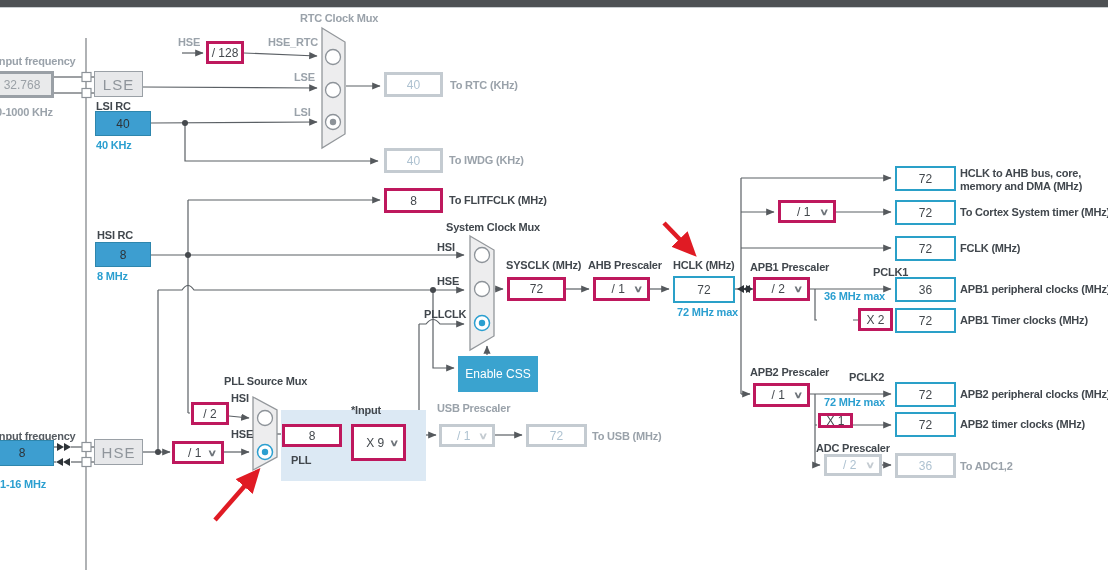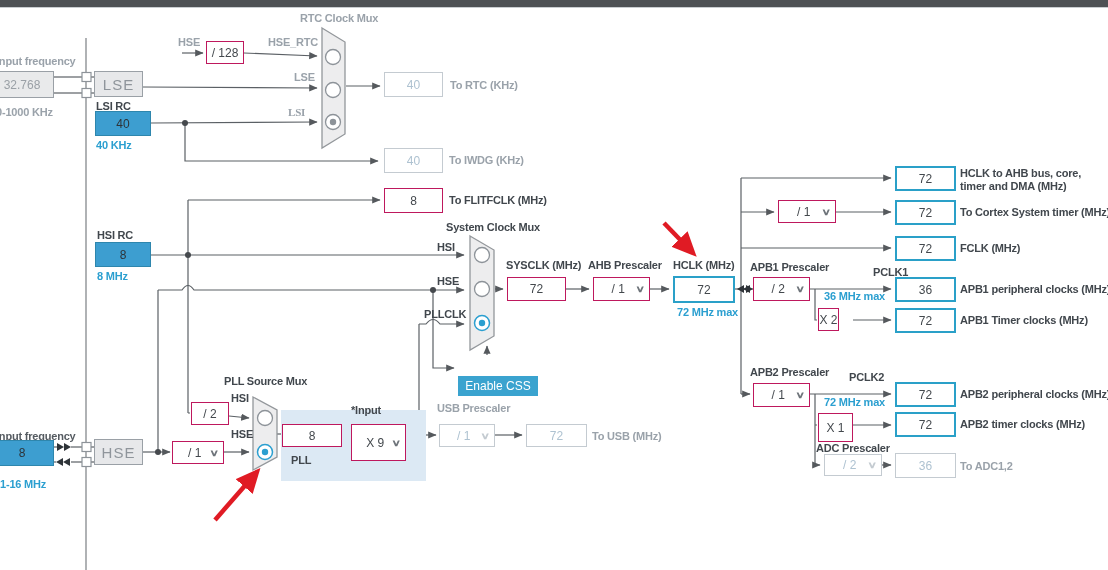--- a/index.html
+++ b/index.html
@@ -7,21 +7,21 @@
           font-family:"Liberation Sans",sans-serif;}
   #topbar{position:absolute;left:0;top:0;width:1108px;height:7px;background:#4e5154;
           border-bottom:1px solid #c9cdd0;z-index:3;}
   svg.layer{position:absolute;left:0;top:0;z-index:1;}
   svg.overlay{position:absolute;left:0;top:0;z-index:6;pointer-events:none;}
   .lbl{position:absolute;z-index:4;font-size:11px;font-weight:700;color:#41474d;
        white-space:nowrap;letter-spacing:-0.2px;line-height:12px;}
   .g{color:#9aa2aa;}
   .b{color:#2b9fd0;font-weight:700;}
   .vbox{position:absolute;z-index:4;display:flex;align-items:center;justify-content:center;
-        font-size:12px;color:#43484d;background:#fff;border:1px solid #be185d;box-sizing:border-box;}
+        font-size:12px;color:#43484d;background:#fff;border:3px solid #be185d;box-sizing:border-box;}
   .teal{border:2px solid #2aa0c8;}
   .bluefill{background:#3d9ed0;border:1px solid #2e86ad;color:#2e3338;}
   .greyfill{background:#e7e8ea;border:1px solid #9aa0a6;color:#8f959b;font-size:15px;letter-spacing:1px;}
   .dim{border-color:#c4cbd1;color:#aec2d1;}
   .dd{justify-content:space-between;padding:0 5px;}
   .dd .val{flex:1;text-align:center;}
   .dd .chev{color:#6e747a;font-size:9px;transform:scaleX(1.5);font-weight:700;}
   .dd.dim .chev{color:#c4cbd1;}
   .panel{position:absolute;z-index:2;background:#dce9f4;}
   .btn{position:absolute;z-index:4;background:#3aa3cf;color:#fff;font-size:12px;
@@ -178,21 +178,21 @@
   <div class="vbox greyfill" style="left:94px;top:71px;width:49px;height:26px;">LSE</div>
   <div class="lbl" style="left:96px;top:100px;">LSI RC</div>
   <div class="vbox bluefill" style="left:95px;top:111px;width:56px;height:25px;">40</div>
   <div class="lbl b" style="left:96px;top:139px;">40 KHz</div>
 
   <div class="lbl g" style="left:300px;top:12px;">RTC Clock Mux</div>
   <div class="lbl g" style="left:178px;top:36px;">HSE</div>
   <div class="vbox" style="left:206px;top:41px;width:38px;height:23px;">/ 128</div>
   <div class="lbl g" style="left:268px;top:36px;">HSE_RTC</div>
   <div class="lbl g" style="left:294px;top:71px;">LSE</div>
-  <div class="lbl g" style="left:288px;top:106px;font-family:Liberation Serif, serif;">LSI</div>
+  <div class="lbl g" style="left:294px;top:106px;">LSI</div>
   <div class="vbox dim" style="left:384px;top:72px;width:59px;height:25px;">40</div>
   <div class="lbl g" style="left:450px;top:79px;">To RTC (KHz)</div>
   <div class="vbox dim" style="left:384px;top:148px;width:59px;height:25px;">40</div>
   <div class="lbl g" style="left:449px;top:154px;">To IWDG (KHz)</div>
 
   <div class="vbox" style="left:384px;top:188px;width:59px;height:25px;">8</div>
   <div class="lbl" style="left:449px;top:194px;">To FLITFCLK (MHz)</div>
 
   <div class="lbl" style="left:97px;top:229px;">HSI RC</div>
   <div class="vbox bluefill" style="left:95px;top:242px;width:56px;height:25px;">8</div>
@@ -205,21 +205,21 @@
   <div class="lbl" style="left:506px;top:259px;">SYSCLK (MHz)</div>
   <div class="vbox" style="left:507px;top:277px;width:59px;height:24px;">72</div>
   <div class="lbl" style="left:588px;top:259px;">AHB Prescaler</div>
   <div class="vbox dd" style="left:593px;top:277px;width:57px;height:24px;">
     <span class="val">/ 1</span>
     <span class="chev">∨</span>
   </div>
   <div class="lbl" style="left:673px;top:259px;">HCLK (MHz)</div>
   <div class="vbox teal" style="left:673px;top:276px;width:62px;height:27px;">72</div>
   <div class="lbl b" style="left:677px;top:306px;">72 MHz max</div>
-  <div class="btn" style="left:458px;top:376px;width:80px;height:20px;">Enable CSS</div>
+  <div class="btn" style="left:458px;top:356px;width:80px;height:36px;">Enable CSS</div>
 
   <div class="lbl" style="left:224px;top:375px;">PLL Source Mux</div>
   <div class="lbl" style="left:231px;top:392px;">HSI</div>
   <div class="lbl" style="left:231px;top:428px;">HSE</div>
   <div class="vbox" style="left:191px;top:402px;width:38px;height:23px;">/ 2</div>
   <div class="lbl" style="left:-4px;top:430px;color:#555b61;">Input frequency</div>
   <div class="vbox bluefill" style="left:-10px;top:440px;width:64px;height:26px;">8</div>
   <div class="lbl b" style="left:0px;top:478px;">1-16 MHz</div>
   <div class="vbox greyfill" style="left:94px;top:439px;width:49px;height:26px;">HSE</div>
   <div class="vbox dd" style="left:172px;top:441px;width:52px;height:23px;">
@@ -238,53 +238,53 @@
   <div class="lbl g" style="left:437px;top:402px;">USB Prescaler</div>
   <div class="vbox dd dim" style="left:439px;top:424px;width:56px;height:23px;">
     <span class="val">/ 1</span>
     <span class="chev">∨</span>
   </div>
   <div class="vbox dim" style="left:526px;top:424px;width:61px;height:23px;">72</div>
   <div class="lbl g" style="left:592px;top:430px;">To USB (MHz)</div>
 
   <div class="vbox teal" style="left:895px;top:166px;width:61px;height:25px;">72</div>
   <div class="lbl two" style="left:960px;top:167px;">HCLK to AHB bus, core,</div>
-  <div class="lbl two" style="left:960px;top:180px;">timer and DMA (MHz)</div>
+  <div class="lbl two" style="left:960px;top:180px;">memory and DMA (MHz)</div>
   <div class="vbox dd" style="left:778px;top:200px;width:58px;height:23px;">
     <span class="val">/ 1</span>
     <span class="chev">∨</span>
   </div>
   <div class="vbox teal" style="left:895px;top:200px;width:61px;height:25px;">72</div>
   <div class="lbl" style="left:960px;top:206px;">To Cortex System timer (MHz)</div>
   <div class="vbox teal" style="left:895px;top:236px;width:61px;height:25px;">72</div>
   <div class="lbl" style="left:960px;top:242px;">FCLK (MHz)</div>
 
   <div class="lbl" style="left:750px;top:261px;">APB1 Prescaler</div>
   <div class="vbox dd" style="left:753px;top:277px;width:57px;height:24px;">
     <span class="val">/ 2</span>
     <span class="chev">∨</span>
   </div>
   <div class="lbl" style="left:849px;top:266px;margin-left:24px;">PCLK1</div>
   <div class="lbl b" style="left:824px;top:290px;">36 MHz max</div>
   <div class="vbox teal" style="left:895px;top:277px;width:61px;height:25px;">36</div>
   <div class="lbl" style="left:960px;top:283px;">APB1 peripheral clocks (MHz)</div>
-  <div class="vbox" style="left:818px;top:308px;width:21px;height:23px;">X 2</div>
+  <div class="vbox" style="left:858px;top:308px;width:35px;height:23px;">X 2</div>
   <div class="vbox teal" style="left:895px;top:308px;width:61px;height:25px;">72</div>
   <div class="lbl" style="left:960px;top:314px;">APB1 Timer clocks (MHz)</div>
 
   <div class="lbl" style="left:750px;top:366px;">APB2 Prescaler</div>
   <div class="vbox dd" style="left:753px;top:383px;width:57px;height:24px;">
     <span class="val">/ 1</span>
     <span class="chev">∨</span>
   </div>
   <div class="lbl" style="left:849px;top:371px;">PCLK2</div>
   <div class="lbl b" style="left:824px;top:396px;">72 MHz max</div>
   <div class="vbox teal" style="left:895px;top:382px;width:61px;height:25px;">72</div>
   <div class="lbl" style="left:960px;top:388px;">APB2 peripheral clocks (MHz)</div>
-  <div class="vbox" style="left:818px;top:413px;width:35px;height:29px;">X 1</div>
+  <div class="vbox" style="left:818px;top:413px;width:35px;height:15px;">X 1</div>
   <div class="vbox teal" style="left:895px;top:412px;width:61px;height:25px;">72</div>
   <div class="lbl" style="left:960px;top:418px;">APB2 timer clocks (MHz)</div>
   <div class="lbl" style="left:816px;top:442px;">ADC Prescaler</div>
   <div class="vbox dd dim" style="left:824px;top:454px;width:58px;height:22px;">
     <span class="val">/ 2</span>
     <span class="chev">∨</span>
   </div>
   <div class="vbox dim" style="left:895px;top:453px;width:61px;height:25px;">36</div>
   <div class="lbl g" style="left:960px;top:460px;">To ADC1,2</div>
 

